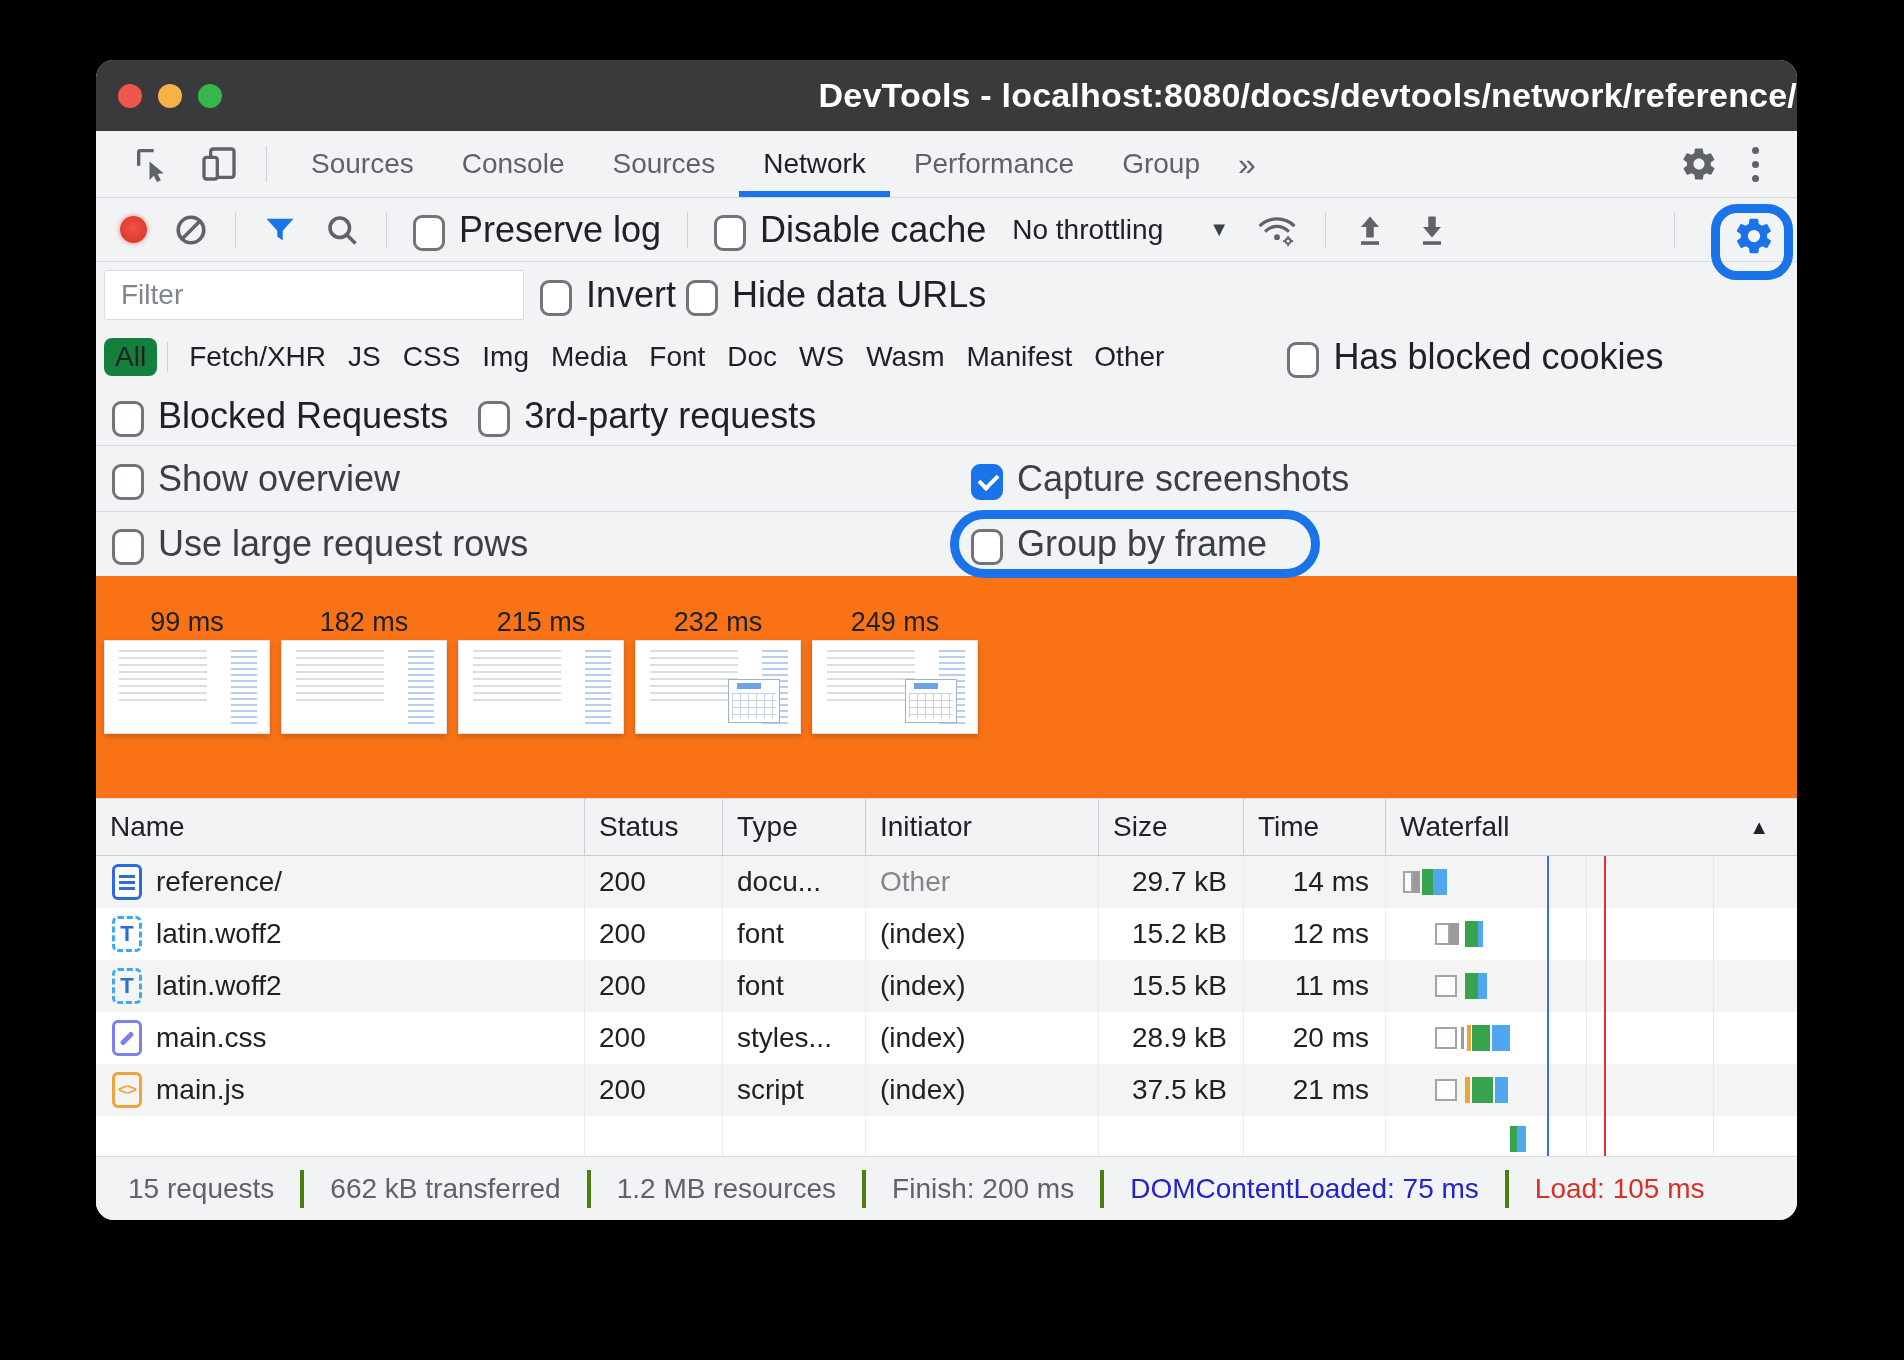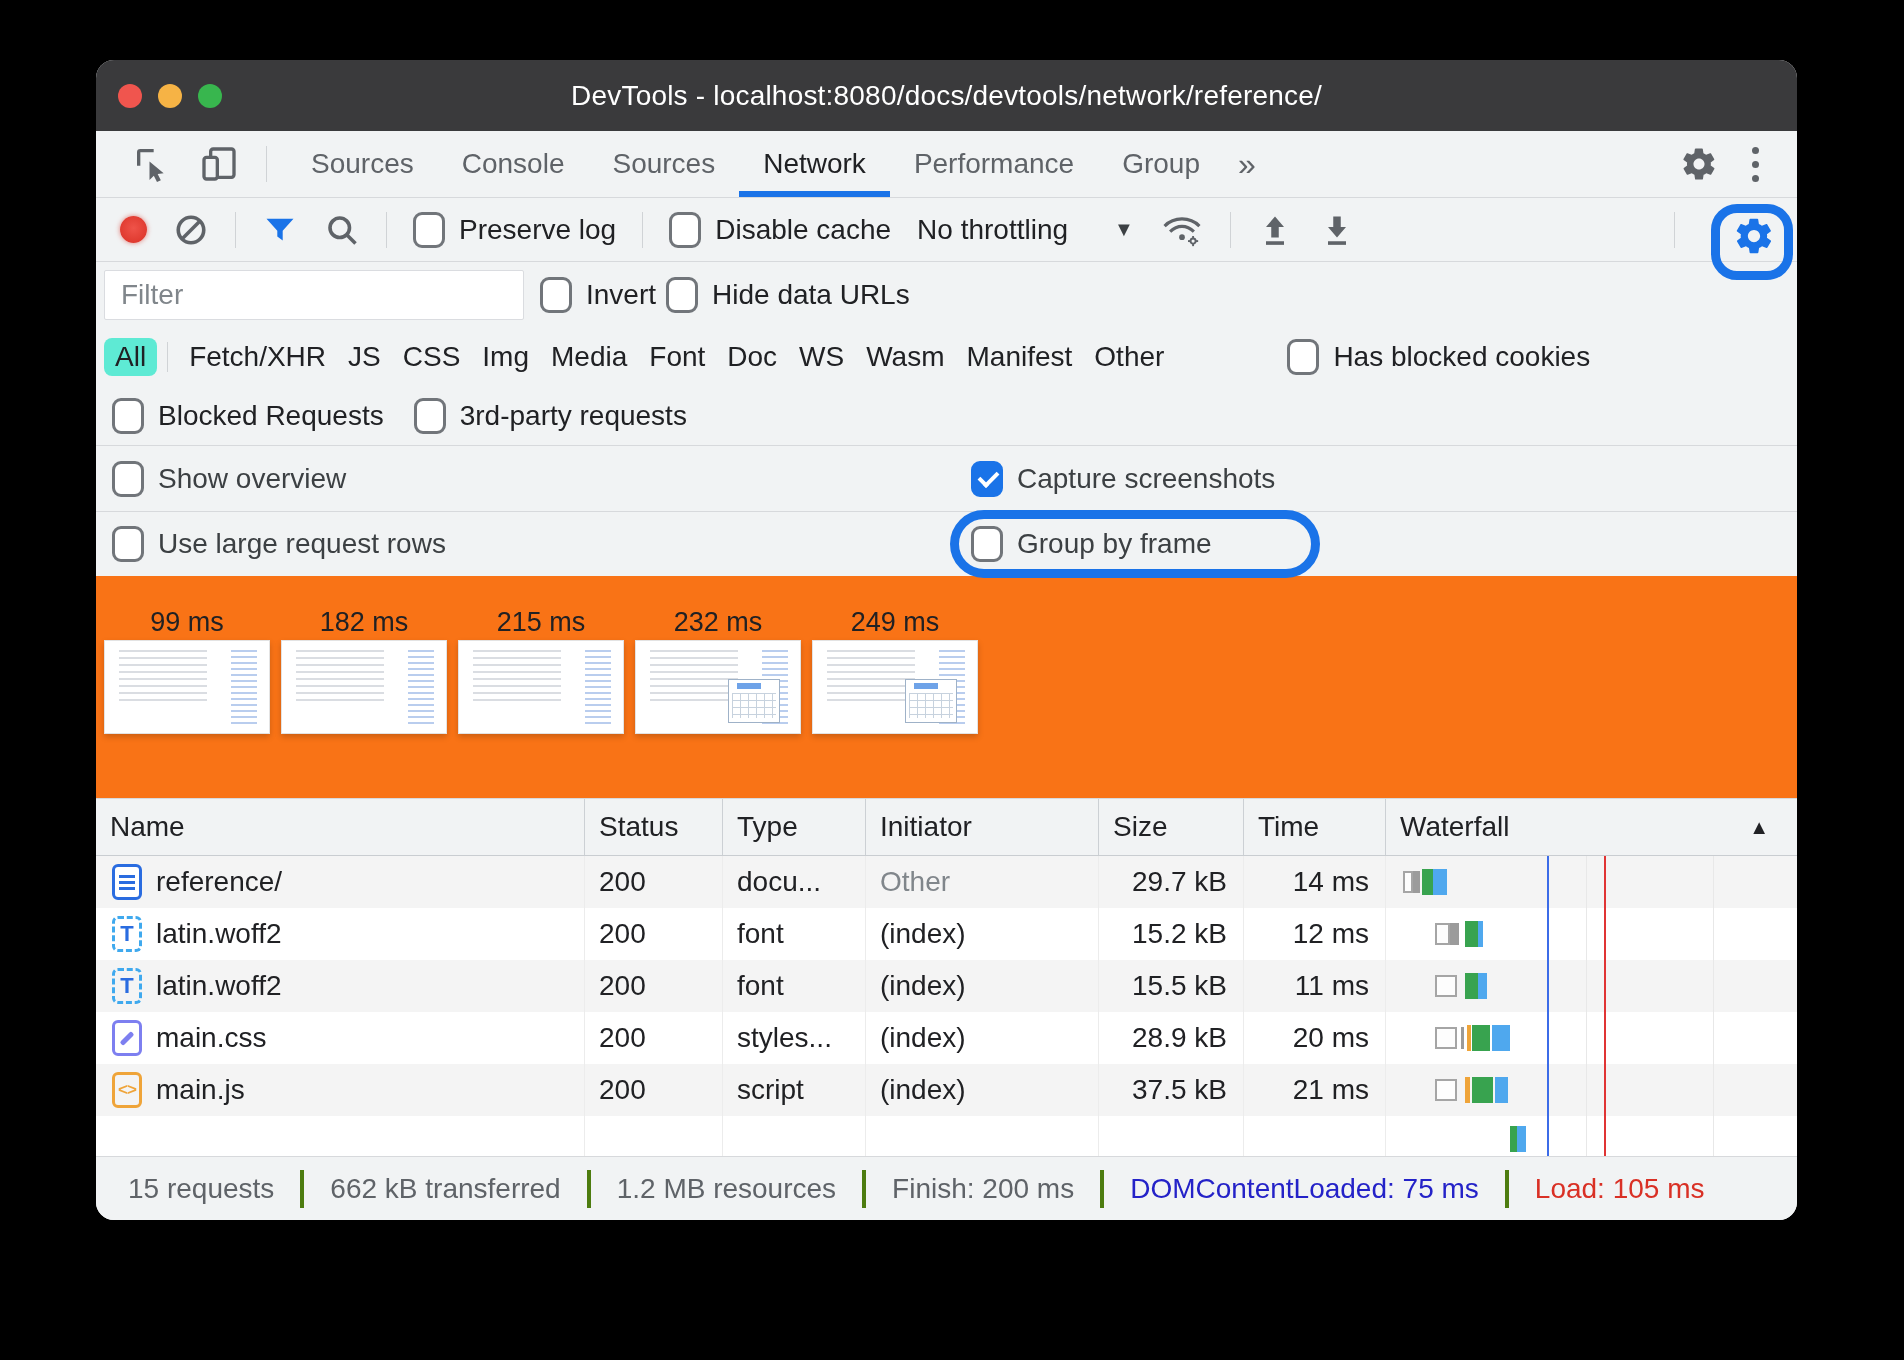--- a/index.html
+++ b/index.html
@@ -6,21 +6,21 @@
   .stage{position:relative;width:1904px;height:1360px;background:#000;overflow:hidden;
          font-family:"Liberation Sans","DejaVu Sans",sans-serif;color:#202124;}
   .window{position:absolute;left:96px;top:60px;width:1701px;height:1160px;background:#f1f3f4;
           border-radius:18px;overflow:visible;box-shadow:0 24px 70px rgba(0,0,0,.65);}
   
   .titlebar{position:relative;height:71px;background:#3a3a3c;border-radius:18px 18px 0 0;
             display:flex;align-items:center;}
   .traffic{position:absolute;left:22px;top:0;height:71px;display:flex;align-items:center;gap:16px;}
   .tl{width:24px;height:24px;border-radius:50%;display:inline-block;}
   .tl.red{background:#f0554e;}  .tl.yellow{background:#f6b345;}  .tl.green{background:#38b64e;}
-  .title{width:100%;text-align:center;color:#fff;font-size:28px;font-weight:400;letter-spacing:.2px;}
+  .title{width:100%;text-align:right;color:#fff;font-size:34px;font-weight:700;letter-spacing:.2px;}
   
   .tabbar{height:67px;display:flex;align-items:center;border-bottom:1px solid #d7d9dc;background:#f1f3f4;box-sizing:border-box;}
   .tabbar .lefticons{display:flex;align-items:center;gap:26px;margin-left:36px;}
   .vsep{width:1px;height:36px;background:#d0d3d6;}
   .tabs{display:flex;align-items:stretch;height:100%;margin-left:20px;}
   .tab{display:flex;align-items:center;padding:0 24px;font-size:28px;color:#5f6368;cursor:default;}
   .tab.sel{color:#202124;box-shadow:inset 0 -6px 0 var(--accent);}
   .more-tabs{font-size:32px;color:#5f6368;padding:0 14px;display:flex;align-items:center;}
   .tabbar .righticons{margin-left:auto;display:flex;align-items:center;gap:30px;padding-right:34px;}
   
@@ -29,38 +29,38 @@
   .kebab{display:inline-flex;flex-direction:column;gap:7px;padding:4px;}
   .kebab i{width:7px;height:7px;border-radius:50%;background:#5f6368;}
   
   .toolbar{position:relative;height:64px;display:flex;align-items:center;gap:26px;padding:0 24px;
            border-bottom:1px solid #d7d9dc;box-sizing:border-box;}
   .rec-dot{width:27px;height:27px;border-radius:50%;background:radial-gradient(circle at 50% 45%,#ef5349,#d93025);box-shadow:0 0 5px rgba(217,48,37,.6);}
   .cb{width:32px;height:36px;border:3px solid #71757a;border-radius:9px;background:#fff;box-sizing:border-box;flex:none;position:relative;}
   .cb.checked{background:var(--accent);border-color:var(--accent);}
   .cb.checked::after{content:"";position:absolute;left:5px;top:7px;width:15px;height:8px;
                      border-left:4px solid #fff;border-bottom:4px solid #fff;transform:rotate(-45deg);}
-  .cbl{display:flex;align-items:center;gap:14px;font-size:28px;color:#202124;}
+  .cbl{display:flex;align-items:flex-end;gap:14px;font-size:36px;color:#202124;}
   .throttle{display:flex;align-items:center;gap:46px;font-size:28px;color:#202124;}
   .caret{font-size:20px;color:#3c4043;}
   .spacer{flex:1;}
   
   .ring{position:absolute;border:9px solid var(--ring);box-sizing:border-box;pointer-events:none;}
   .ring-gear{left:1615px;top:144px;width:82px;height:76px;border-radius:26px;}
   .ring-capture{left:854px;top:450px;width:370px;height:68px;border-radius:34px;}
   .gear-blue-abs{position:absolute;left:1637px;top:155px;}
   
   .filterrow{height:66px;display:flex;align-items:center;padding:0 0 0 8px;box-sizing:border-box;gap:16px;}
   .filter-input{width:420px;height:50px;background:#fff;border:1px solid #dadce0;border-radius:2px;
                 font-size:28px;font-family:inherit;color:#202124;padding:0 16px;box-sizing:border-box;outline:none;}
   .filter-input::placeholder{color:#80868b;}
   
   .chipsrow{height:58px;display:flex;align-items:center;padding-left:8px;}
   .chip{font-size:28px;color:#202124;padding:3px 11px;border-radius:8px;}
-  .chip.sel{background:#5eead4;}
+  .chip.sel{background:#15803d;}
   .chipsrow .vsep{height:30px;margin:0 10px;}
   .chips-cb{margin-left:112px;}
   
   .blockedrow{height:60px;display:flex;align-items:center;gap:30px;padding-left:16px;border-bottom:1px solid #d7d9dc;box-sizing:border-box;}
   .optsrow{position:relative;height:64px;display:flex;align-items:center;padding-left:16px;box-sizing:border-box;}
   .optsrow.last{height:66px;border-bottom:1px solid #d7d9dc;}
   .optsrow .cbl{color:#3c4043;}
   .col2{position:absolute;left:875px;top:0;height:100%;display:flex;align-items:center;}
   
   .filmstrip{height:222px;background:#f97316;display:flex;gap:11px;padding:28px 0 0 8px;box-sizing:border-box;}

